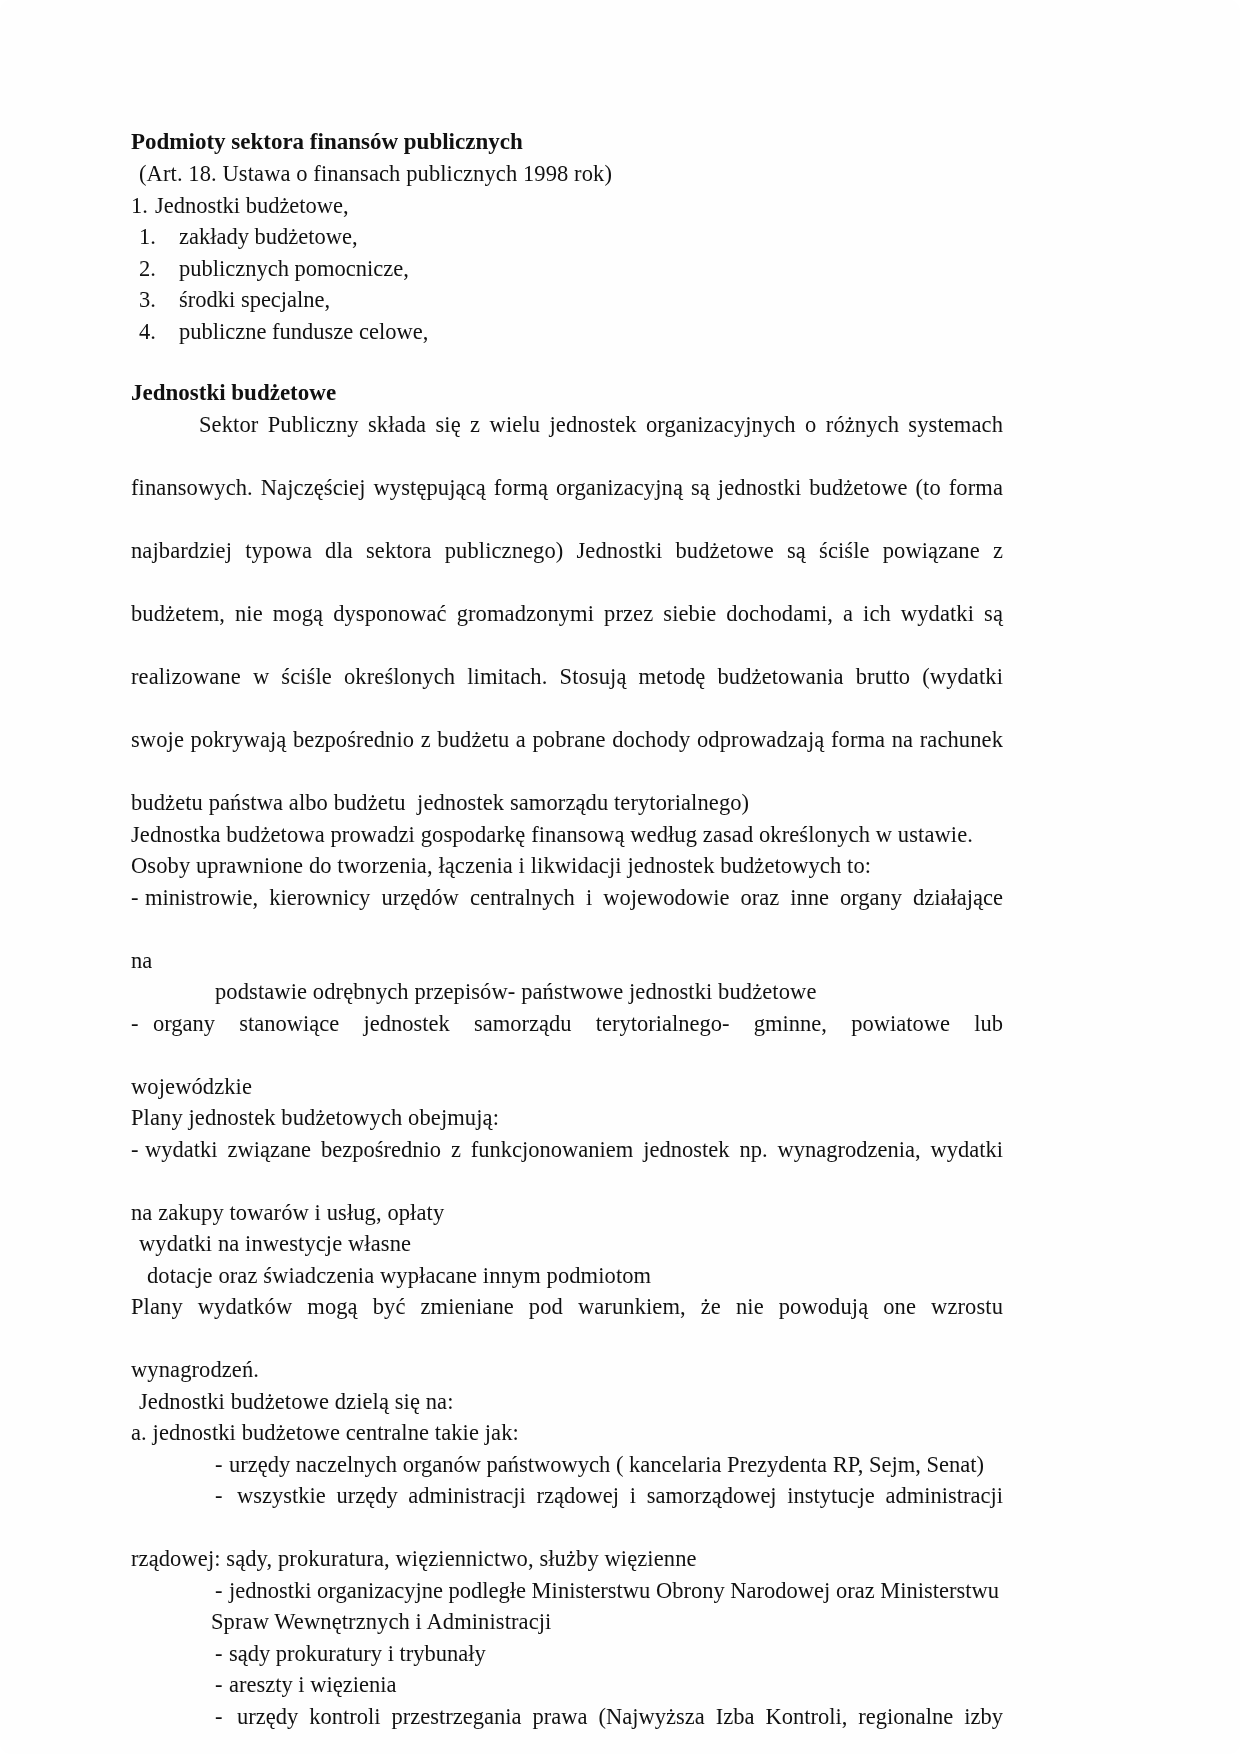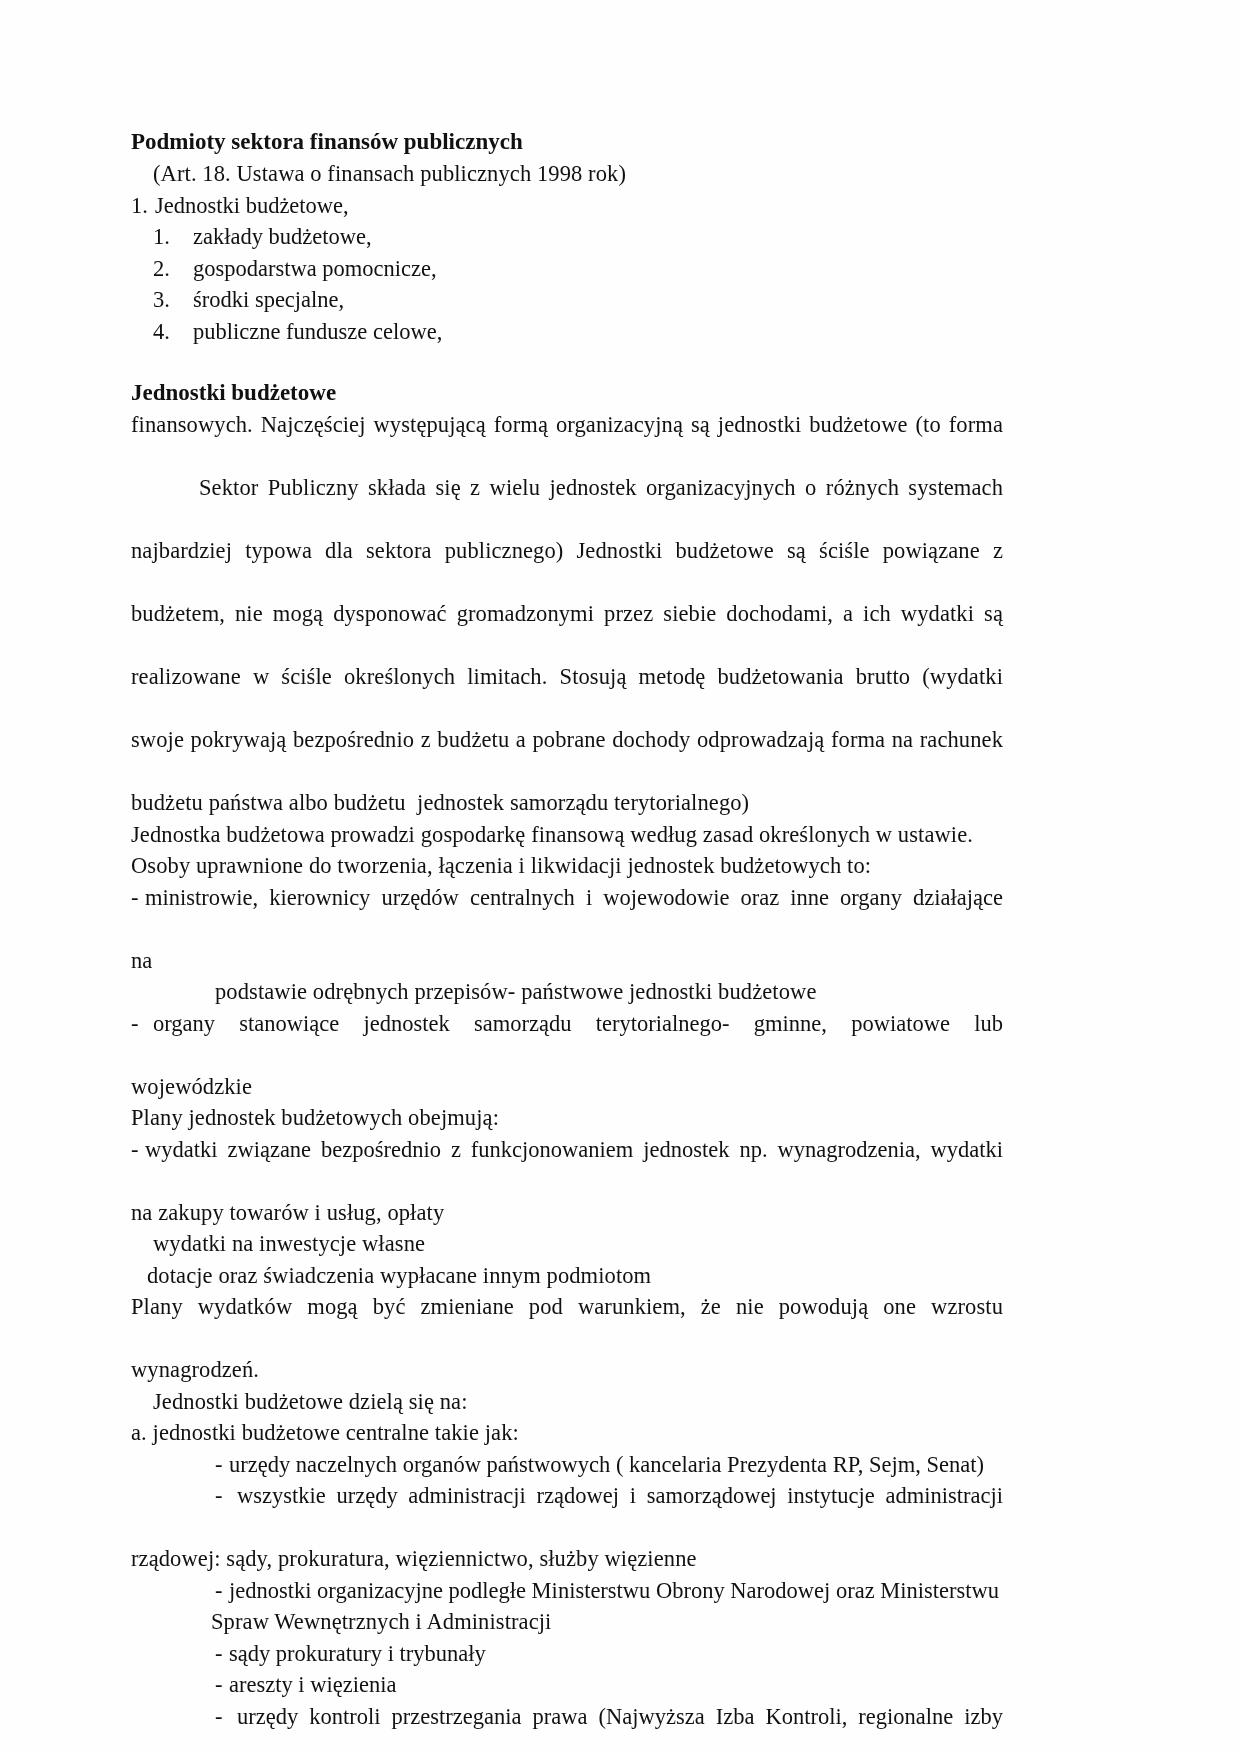--- a/index.html
+++ b/index.html
@@ -58,21 +58,21 @@
   }
   .num {
     flex: 0 0 auto;
     width: 24px;
   }
   .num-wide {
     flex: 0 0 auto;
     width: 40px;
   }
   .row-txt { flex: 1 1 auto; }
-  .ind-1  { margin-left: 22px; }
+  .ind-1  { margin-left: 8px; }
   .ind-2  { margin-left: 16px; }
   .ind-4  { margin-left: 84px; }
   .ind-5  { margin-left: 66px; }
   .dash-row {
     display: flex;
     font-size: 22.5px;
     line-height: 31.5px;
     align-items: baseline;
   }
   .dash {
@@ -105,35 +105,35 @@
     <div class="row">
       <span class="num">1.</span>
       <span class="row-txt">Jednostki budżetowe,</span>
     </div>
     <div class="row">
       <span class="num-wide ind-1">1.</span>
       <span class="row-txt">zakłady budżetowe,</span>
     </div>
     <div class="row">
       <span class="num-wide ind-1">2.</span>
-      <span class="row-txt">gospodarstwa pomocnicze,</span>
+      <span class="row-txt">publicznych pomocnicze,</span>
     </div>
     <div class="row">
       <span class="num-wide ind-1">3.</span>
       <span class="row-txt">środki specjalne,</span>
     </div>
     <div class="row">
       <span class="num-wide ind-1">4.</span>
       <span class="row-txt">publiczne fundusze celowe,</span>
     </div>
 
     <div class="h-sub">Jednostki budżetowe</div>
 
+    <div class="ln spread" style="text-indent:68px;">Sektor Publiczny składa się z wielu jednostek organizacyjnych o różnych systemach</div>
     <div class="ln spread">finansowych. Najczęściej występującą formą organizacyjną są jednostki budżetowe (to forma</div>
-    <div class="ln spread" style="text-indent:68px;">Sektor Publiczny składa się z wielu jednostek organizacyjnych o różnych systemach</div>
     <div class="ln spread">najbardziej typowa dla sektora publicznego) Jednostki budżetowe są ściśle powiązane z</div>
     <div class="ln spread">budżetem, nie mogą dysponować gromadzonymi przez siebie dochodami, a ich wydatki są</div>
     <div class="ln spread">realizowane w ściśle określonych limitach. Stosują metodę budżetowania brutto (wydatki</div>
     <div class="ln spread">swoje pokrywają bezpośrednio z budżetu a pobrane dochody odprowadzają forma na rachunek</div>
     <div class="ln">budżetu państwa albo budżetu  jednostek samorządu terytorialnego)</div>
 
     <div class="ln">Jednostka budżetowa prowadzi gospodarkę finansową według zasad określonych w ustawie.</div>
     <div class="ln">Osoby uprawnione do tworzenia, łączenia i likwidacji jednostek budżetowych to:</div>
 
     <div class="dash-row">

